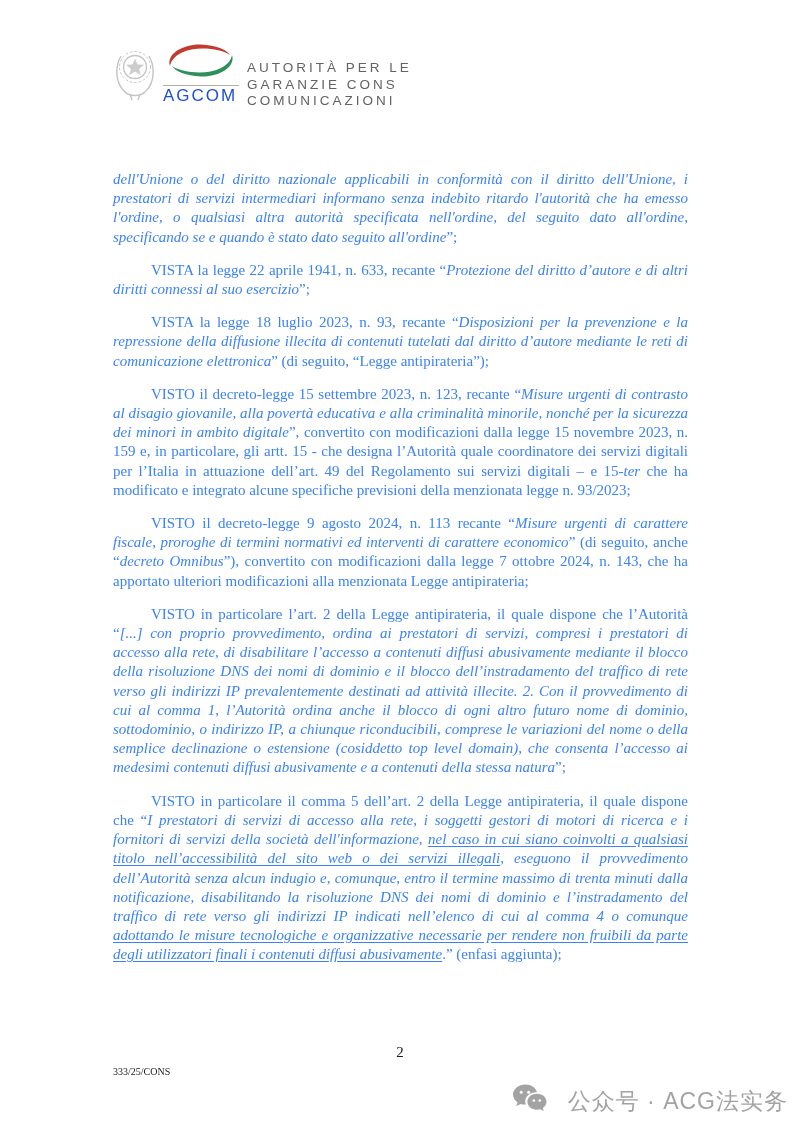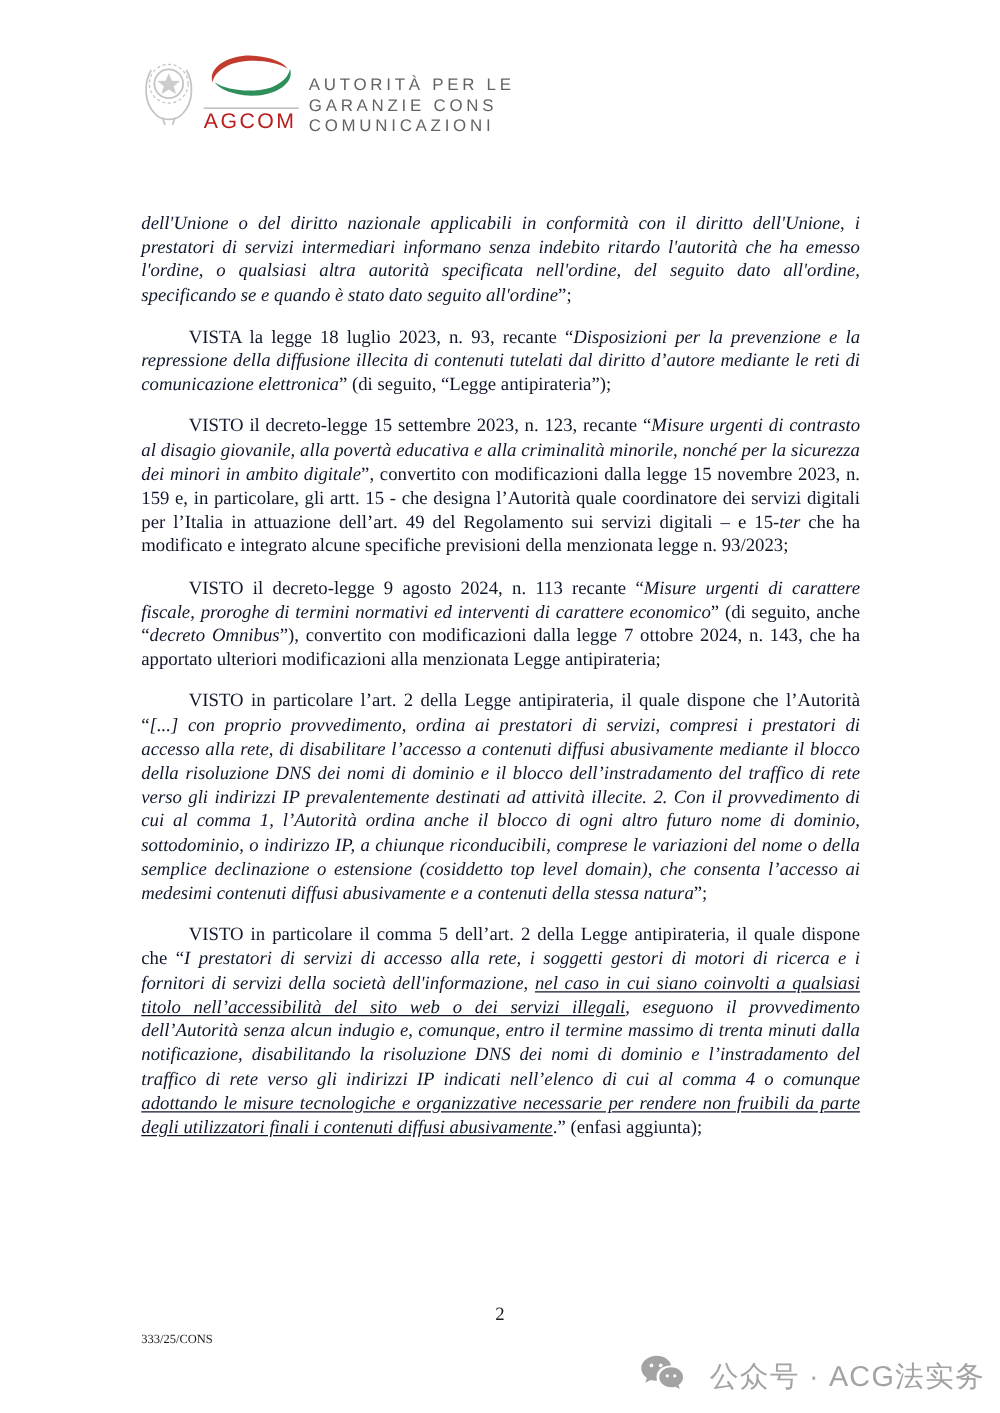--- a/index.html
+++ b/index.html
@@ -25,21 +25,21 @@
   .swoosh-col { margin-left: 6px; width: 76px; }
   .agcom-line {
     border-top: 1.6px solid #b0b0b0;
     margin-top: 1px;
     padding-top: 1px;
   }
   .agcom-label {
     font-family: "Liberation Sans", sans-serif;
     font-size: 17px;
     letter-spacing: 2px;
-    color: #b91c1c;
+    color: #1d4ed8;
     line-height: 18px;
   }
   .org-name {
     margin-left: 8px;
     margin-top: 18px;
     font-family: "Liberation Sans", sans-serif;
     font-size: 13.5px;
     line-height: 16.5px;
     letter-spacing: 3px;
     color: #636363;
@@ -51,21 +51,21 @@
     position: absolute;
     left: 113px;
     top: 170px;
     width: 575px;
   }
   .para {
     margin: 0 0 14px 0;
     font-size: 15px;
     line-height: 19.2px;
     text-align: justify;
-    color: #0f172a;
+    color: #3b82f6;
   }
   .para.indent { text-indent: 38px; }
   .it { font-style: italic; }
   .ul { text-decoration: underline; text-underline-offset: 2px; }
 
   
   .page-number {
     position: absolute;
     top: 1044px;
     left: 0;
@@ -126,20 +126,21 @@
     </div>
     <div class="org-name">
       <div>AUTORITÀ PER LE</div>
       <div>GARANZIE CONS</div>
       <div>COMUNICAZIONI</div>
     </div>
   </div>
 
   <div class="content">
       <p class="para"><span class="it">dell'Unione o del diritto nazionale applicabili in conformità con il diritto dell'Unione, i prestatori di servizi intermediari informano senza indebito ritardo l'autorità che ha emesso l'ordine, o qualsiasi altra autorità specificata nell'ordine, del seguito dato all'ordine, specificando se e quando è stato dato seguito all'ordine</span><span>”;</span></p>
+      <p class="para indent"><span>VISTA la legge 22 aprile 1941, n. 633, recante “</span><span class="it">Protezione del diritto d’autore e di altri diritti connessi al suo esercizio</span><span>”;</span></p>
       <p class="para indent"><span>VISTA la legge 18 luglio 2023, n. 93, recante “</span><span class="it">Disposizioni per la prevenzione e la repressione della diffusione illecita di contenuti tutelati dal diritto d’autore mediante le reti di comunicazione elettronica</span><span>” (di seguito, “Legge antipirateria”);</span></p>
       <p class="para indent"><span>VISTO il decreto-legge 15 settembre 2023, n. 123, recante “</span><span class="it">Misure urgenti di contrasto al disagio giovanile, alla povertà educativa e alla criminalità minorile, nonché per la sicurezza dei minori in ambito digitale</span><span>”, convertito con modificazioni dalla legge 15 novembre 2023, n. 159 e, in particolare, gli artt. 15 - che designa l’Autorità quale coordinatore dei servizi digitali per l’Italia in attuazione dell’art. 49 del Regolamento sui servizi digitali – e 15-</span><span class="it">ter</span><span> che ha modificato e integrato alcune specifiche previsioni della menzionata legge n. 93/2023;</span></p>
       <p class="para indent"><span>VISTO il decreto-legge 9 agosto 2024, n. 113 recante “</span><span class="it">Misure urgenti di carattere fiscale, proroghe di termini normativi ed interventi di carattere economico</span><span>” (di seguito, anche “</span><span class="it">decreto Omnibus</span><span>”), convertito con modificazioni dalla legge 7 ottobre 2024, n. 143, che ha apportato ulteriori modificazioni alla menzionata Legge antipirateria;</span></p>
       <p class="para indent"><span>VISTO in particolare l’art. 2 della Legge antipirateria, il quale dispone che l’Autorità “</span><span class="it">[...] con proprio provvedimento, ordina ai prestatori di servizi, compresi i prestatori di accesso alla rete, di disabilitare l’accesso a contenuti diffusi abusivamente mediante il blocco della risoluzione DNS dei nomi di dominio e il blocco dell’instradamento del traffico di rete verso gli indirizzi IP prevalentemente destinati ad attività illecite. 2. Con il provvedimento di cui al comma 1, l’Autorità ordina anche il blocco di ogni altro futuro nome di dominio, sottodominio, o indirizzo IP, a chiunque riconducibili, comprese le variazioni del nome o della semplice declinazione o estensione (cosiddetto top level domain), che consenta l’accesso ai medesimi contenuti diffusi abusivamente e a contenuti della stessa natura</span><span>”;</span></p>
       <p class="para indent"><span>VISTO in particolare il comma 5 dell’art. 2 della Legge antipirateria, il quale dispone che “</span><span class="it">I prestatori di servizi di accesso alla rete, i soggetti gestori di motori di ricerca e i fornitori di servizi della società dell'informazione, </span><span class="it ul">nel caso in cui siano coinvolti a qualsiasi titolo nell’accessibilità del sito web o dei servizi illegali</span><span class="it">, eseguono il provvedimento dell’Autorità senza alcun indugio e, comunque, entro il termine massimo di trenta minuti dalla notificazione, disabilitando la risoluzione DNS dei nomi di dominio e l’instradamento del traffico di rete verso gli indirizzi IP indicati nell’elenco di cui al comma 4 o comunque </span><span class="it ul">adottando le misure tecnologiche e organizzative necessarie per rendere non fruibili da parte degli utilizzatori finali i contenuti diffusi abusivamente</span><span>.” (enfasi aggiunta);</span></p>
     </div>
 
   <div class="page-number">2</div>
   <div class="footer-ref">333/25/CONS</div>
 

